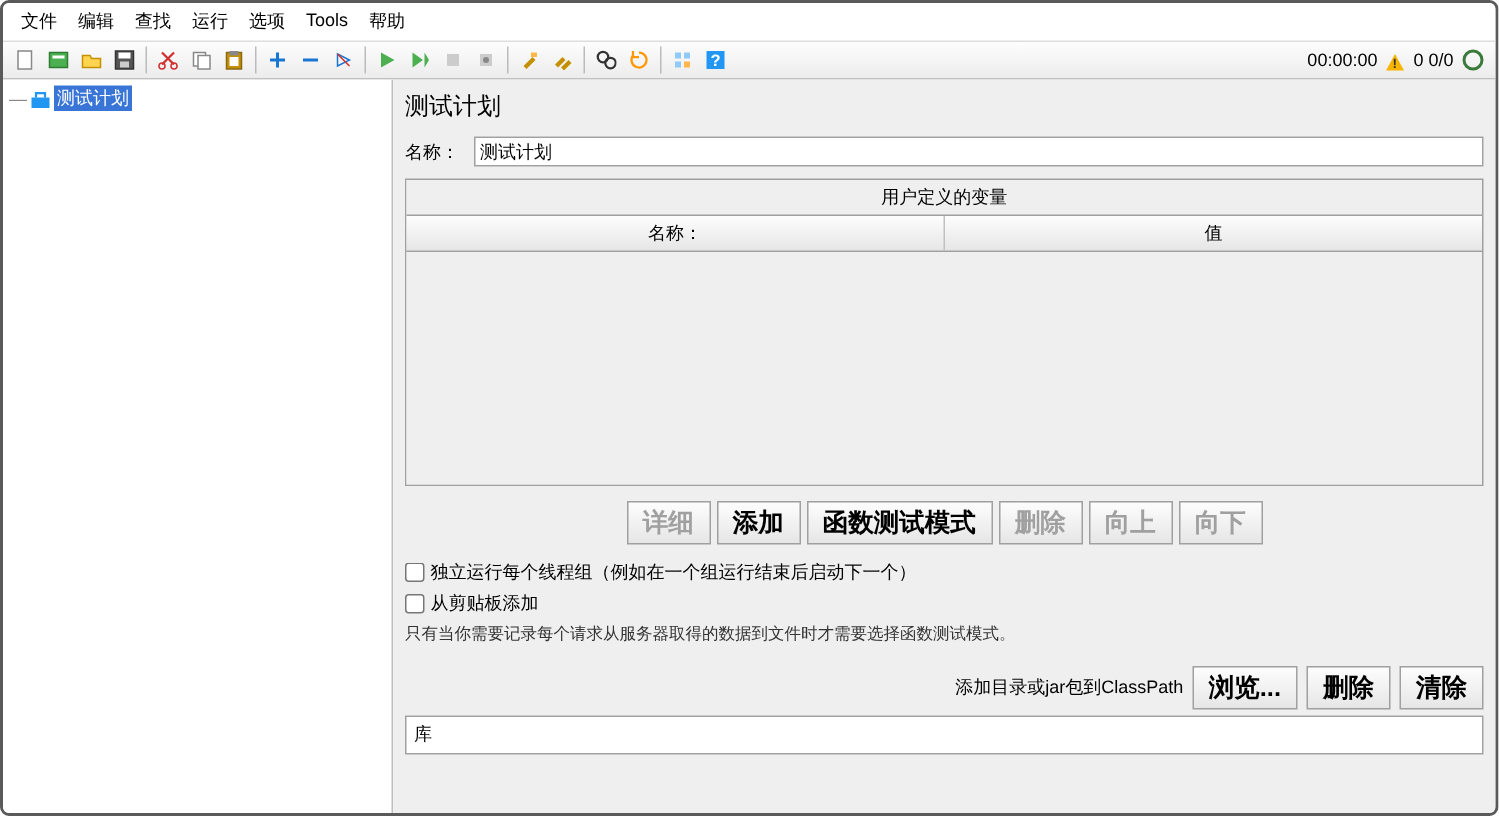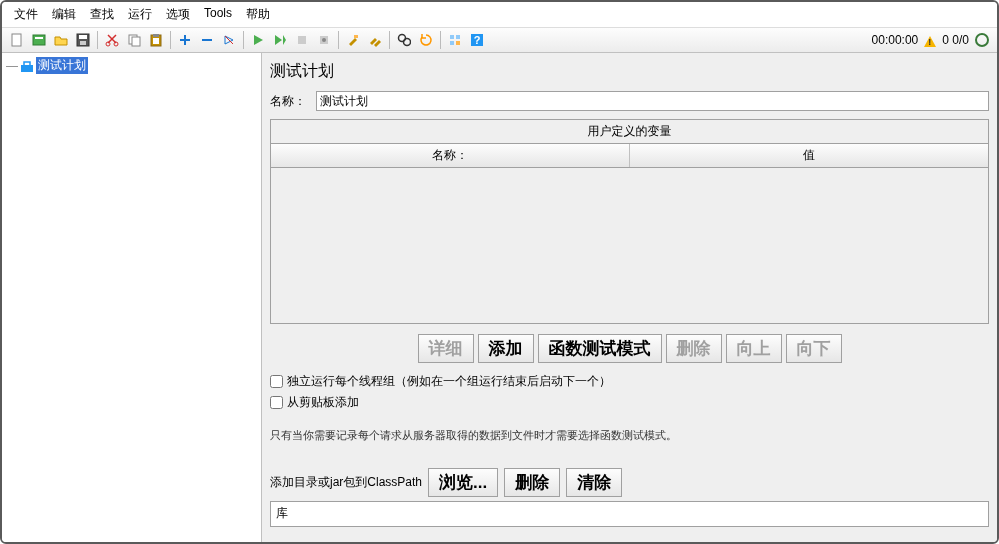--- a/index.html
+++ b/index.html
@@ -24,22 +24,22 @@
 .varsbox { border: 1px solid #a0a0a0; margin: 8px 0 4px 0; background: #efefef; }
 .vars-title { text-align: center; padding: 3px; background: #efefef; border-bottom: 1px solid #a0a0a0; }
 .vars-head { display: flex; background: linear-gradient(#fdfdfd,#e6e6e6); border-bottom: 1px solid #a0a0a0; }
 .vars-head div { flex: 1; text-align: center; padding: 3px; border-right: 1px solid #c0c0c0; }
 .vars-head div:last-child { border-right: none; }
 .vars-body { height: 155px; background: #efefef; }
 .btnrow { display: flex; gap: 4px; justify-content: center; padding: 6px 0; }
 .btn { border: 1px solid #a0a0a0; background: linear-gradient(#fdfdfd,#e6e6e6); padding: 2px 10px; font-size: 17px; cursor: default; font-weight: bold; }
 .btn.disabled { color: #a0a0a0; }
 .chk { display: flex; align-items: center; gap: 4px; margin: 4px 0; }
-.hint { font-size: 11px; color: #333; margin: 16px 0; line-height: 1.5; }
-.cp-row { display: flex; align-items: center; gap: 6px; margin-top: 24px; }
+.hint { font-size: 11px; color: #333; margin: 4px 0; line-height: 1.5; }
+.cp-row { display: flex; align-items: center; gap: 6px; margin-top: 12px; justify-content: flex-end; }
 .lib { border: 1px solid #a0a0a0; background: #fff; padding: 3px 5px; margin-top: 4px; height: 26px; }
 .ico-warn { width:0;height:0;border-left:6px solid transparent;border-right:6px solid transparent;border-bottom:11px solid #f7b500; position:relative; }
 .ico-warn::after { content:"!"; position:absolute; left:-2px; top:1px; font-size:9px; font-weight:bold; color:#333; }
 .ico-circle { width:14px; height:14px; border:2px solid #3a7a3a; border-radius:50%; }
 svg { display:block; }
 </style>
 </head>
 <body>
 
 <div class="window">

